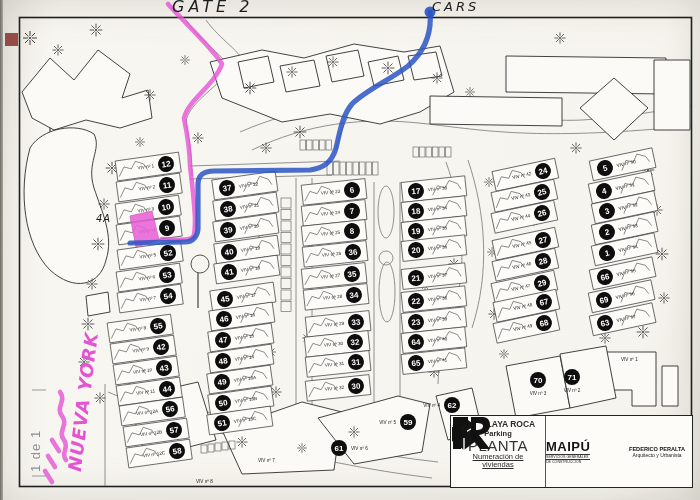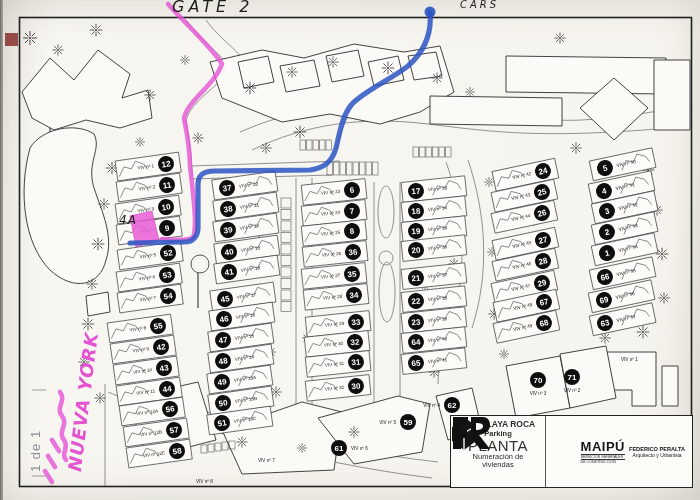--- a/index.html
+++ b/index.html
@@ -21,37 +21,37 @@
   .stall{fill:none;stroke:#4a4a4a;stroke-width:.55;}
   .pinkln{fill:none;stroke:#e554d4;stroke-width:4.6;stroke-linecap:round;
           stroke-linejoin:round;opacity:.8;}
   .pinkfill{fill:#ea5ed8;opacity:.85;stroke:#d33fbe;stroke-width:.8;}
   .blueln{fill:none;stroke:#2b55c4;stroke-width:5.2;stroke-linecap:round;
           stroke-linejoin:round;opacity:.85;}
   .frame{fill:none;stroke:#1f1f1f;stroke-width:1.6;}
   .hand{position:absolute;color:#1c1c1c;font-family:"DejaVu Sans",sans-serif;
         font-style:italic;white-space:nowrap;}
   .hand-gate{left:172px;top:-3px;font-size:16px;letter-spacing:4px;}
-  .hand-cars{left:460px;top:-1px;font-size:10px;letter-spacing:3px;}
-  .hand-4a{left:119px;top:213px;font-size:12px;letter-spacing:1px;}
+  .hand-cars{left:432px;top:-1px;font-size:13px;letter-spacing:3px;}
+  .hand-4a{left:96px;top:213px;font-size:10px;letter-spacing:1px;}
   .hand-ny{left:64px;top:470px;transform-origin:0 0;transform:rotate(-83deg);
         color:#e353d2;font-size:18px;font-weight:bold;letter-spacing:1px;}
   .sheet{position:absolute;left:28px;top:472px;transform-origin:0 0;
         transform:rotate(-90deg);color:#8b8f98;font-size:13px;
         letter-spacing:1px;font-family:"Liberation Sans",sans-serif;white-space:nowrap;}
   .titleblock{position:absolute;left:450px;top:415px;width:241px;height:71px;
         background:#fdfcf9;border:1.5px solid #222;display:flex;}
   .tb-cell{height:100%;box-sizing:border-box;}
   .tb-text{width:95px;border-right:1px solid #555;text-align:center;
         padding-top:3px;color:#2b2b2b;}
   .tb-proj{font-size:8.5px;font-weight:bold;}
   .tb-sub{font-size:7.5px;font-weight:bold;}
   .tb-big{font-size:15px;letter-spacing:.5px;line-height:15px;color:#333;}
-  .tb-desc{font-size:7.5px;line-height:8px;}
-  .tb-maipu{width:79px;display:flex;align-items:center;justify-content:flex-end;gap:2px;}
+  .tb-desc{font-size:7.5px;line-height:8px;text-decoration:underline;}
+  .tb-maipu{width:79px;display:flex;align-items:center;justify-content:flex-start;gap:2px;}
   .maipu-name{font-size:13px;font-weight:bold;color:#151515;letter-spacing:.5px;}
   .maipu-tag{font-size:3.6px;color:#222;border-top:.5px solid #333;line-height:4.4px;}
   .tb-fp{width:64px;display:flex;flex-direction:column;align-items:center;
         justify-content:center;}
   .fp-name{font-size:5.6px;font-weight:bold;color:#111;}
   .fp-role{font-size:5px;color:#222;}
 </style>
 </head>
 <body>
 

